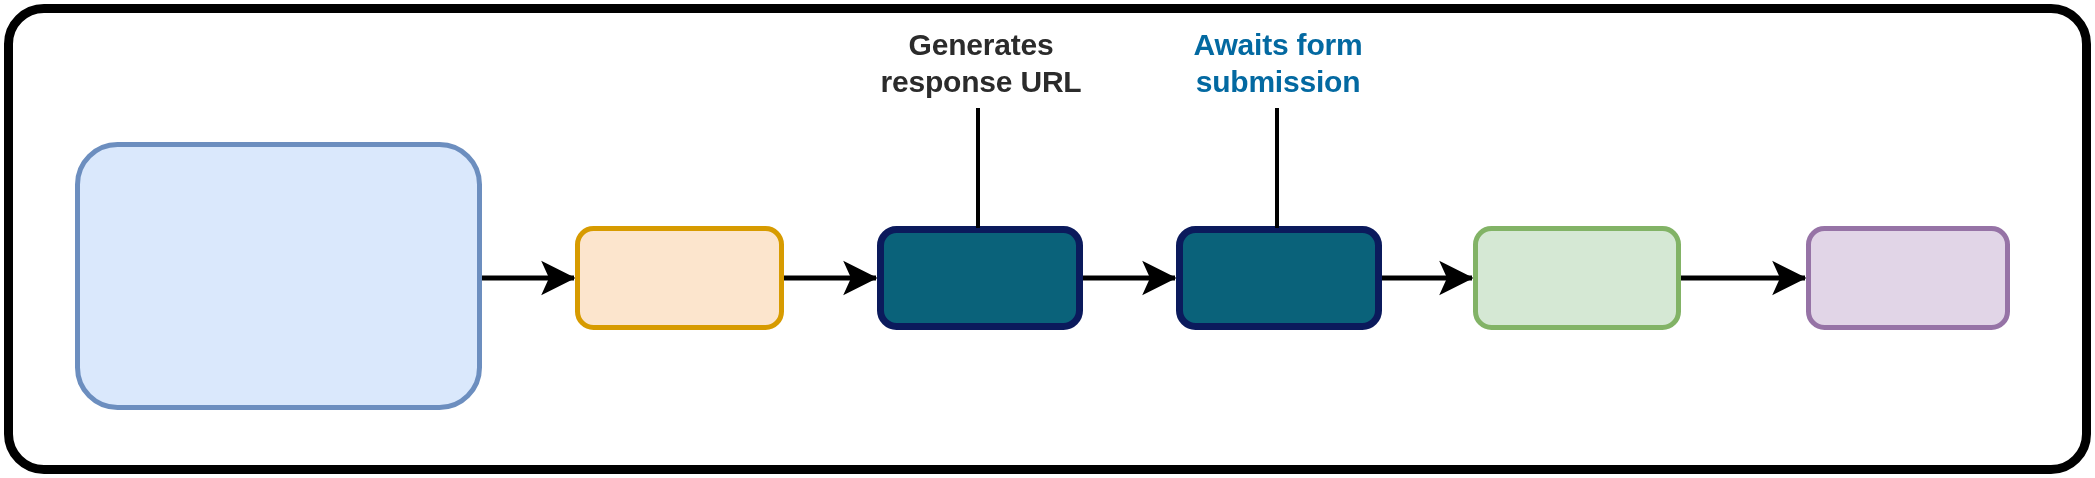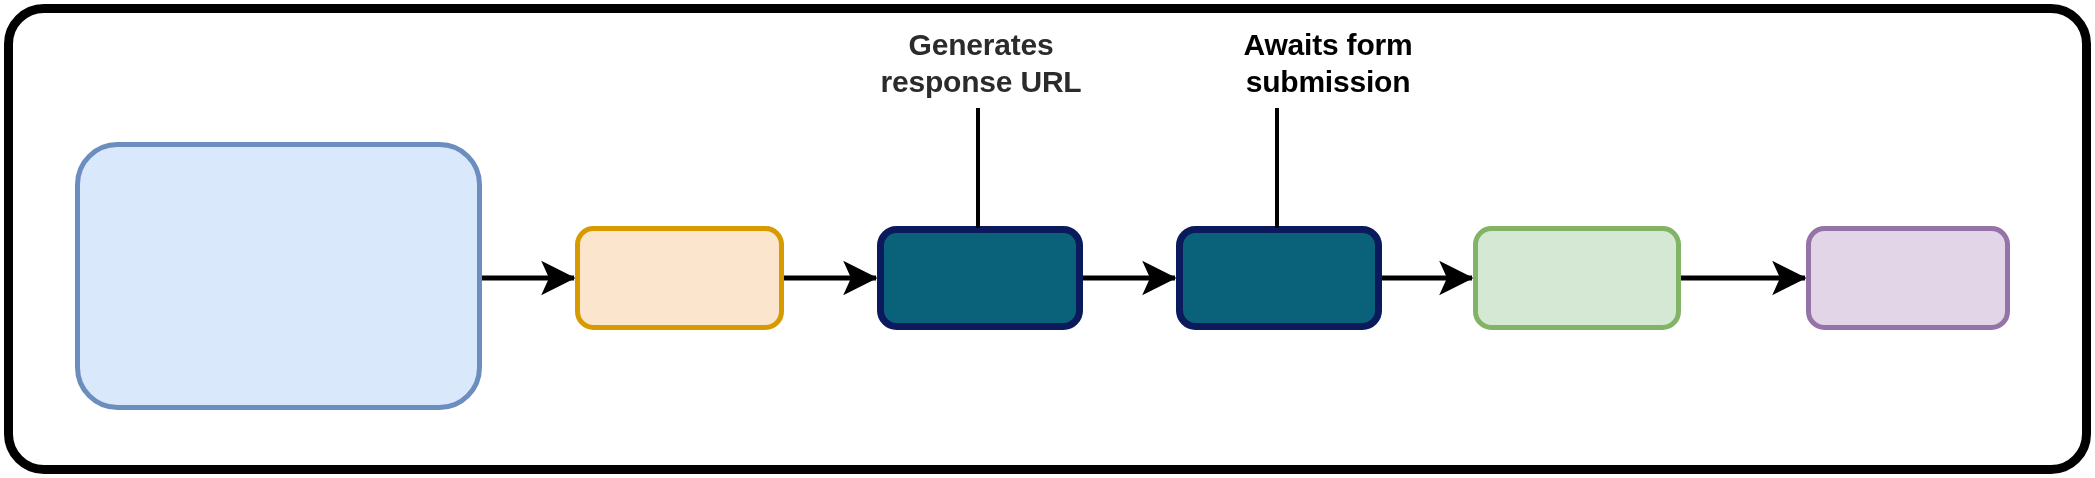--- a/index.html
+++ b/index.html
@@ -76,18 +76,18 @@
       </g>
     <g id="connector-layer">
         <line x1="978" y1="108" x2="978" y2="228" stroke="#000000" stroke-width="4"></line>
         <line x1="1277" y1="108" x2="1277" y2="228" stroke="#000000" stroke-width="4"></line>
       </g>
   </svg>
 
   <div id="annotation-layer">
       <div class="node-label" style="left: 836px; top: 26px; width: 290px; color: rgb(43, 43, 43);">Generates
 response URL</div>
-      <div class="node-label" style="left: 1188px; top: 26px; width: 280px; color: #000000;">Awaits form
+      <div class="node-label" style="left: 1138px; top: 26px; width: 280px; color: #0369a1;">Awaits form
 submission</div>
     </div>
 
   <div class="frame"></div>
 </div>
 
 </body></html>

